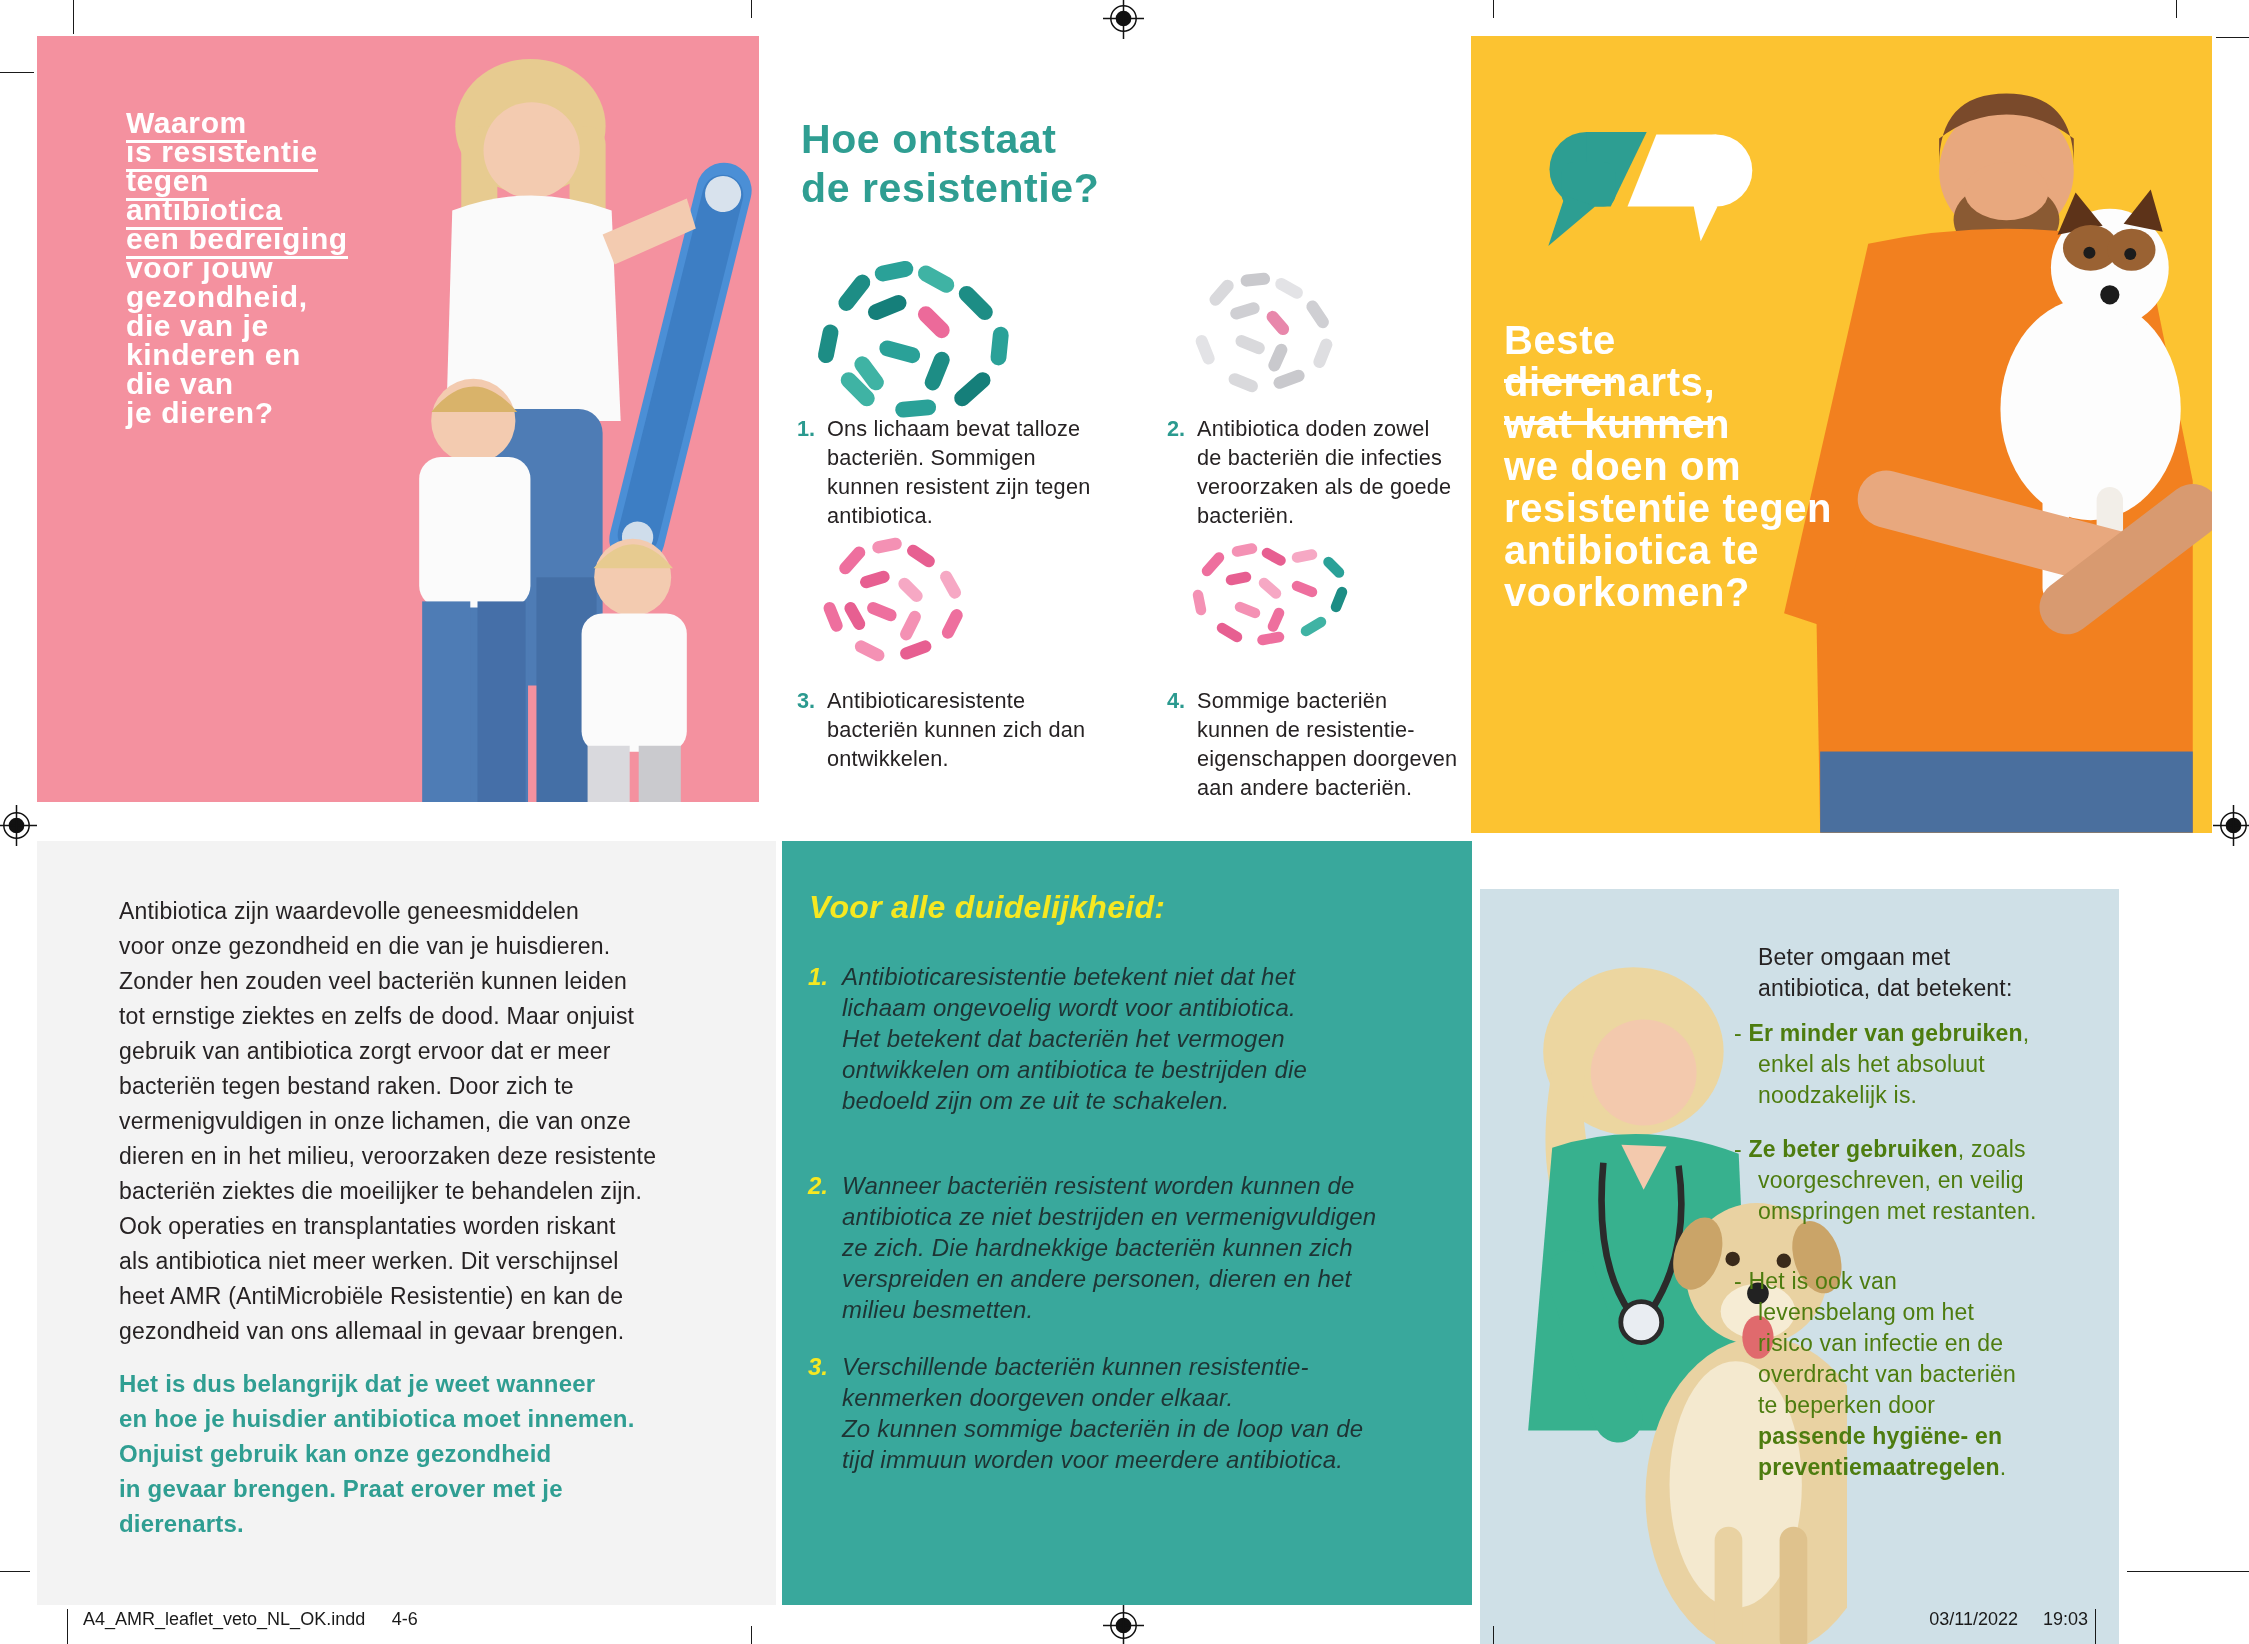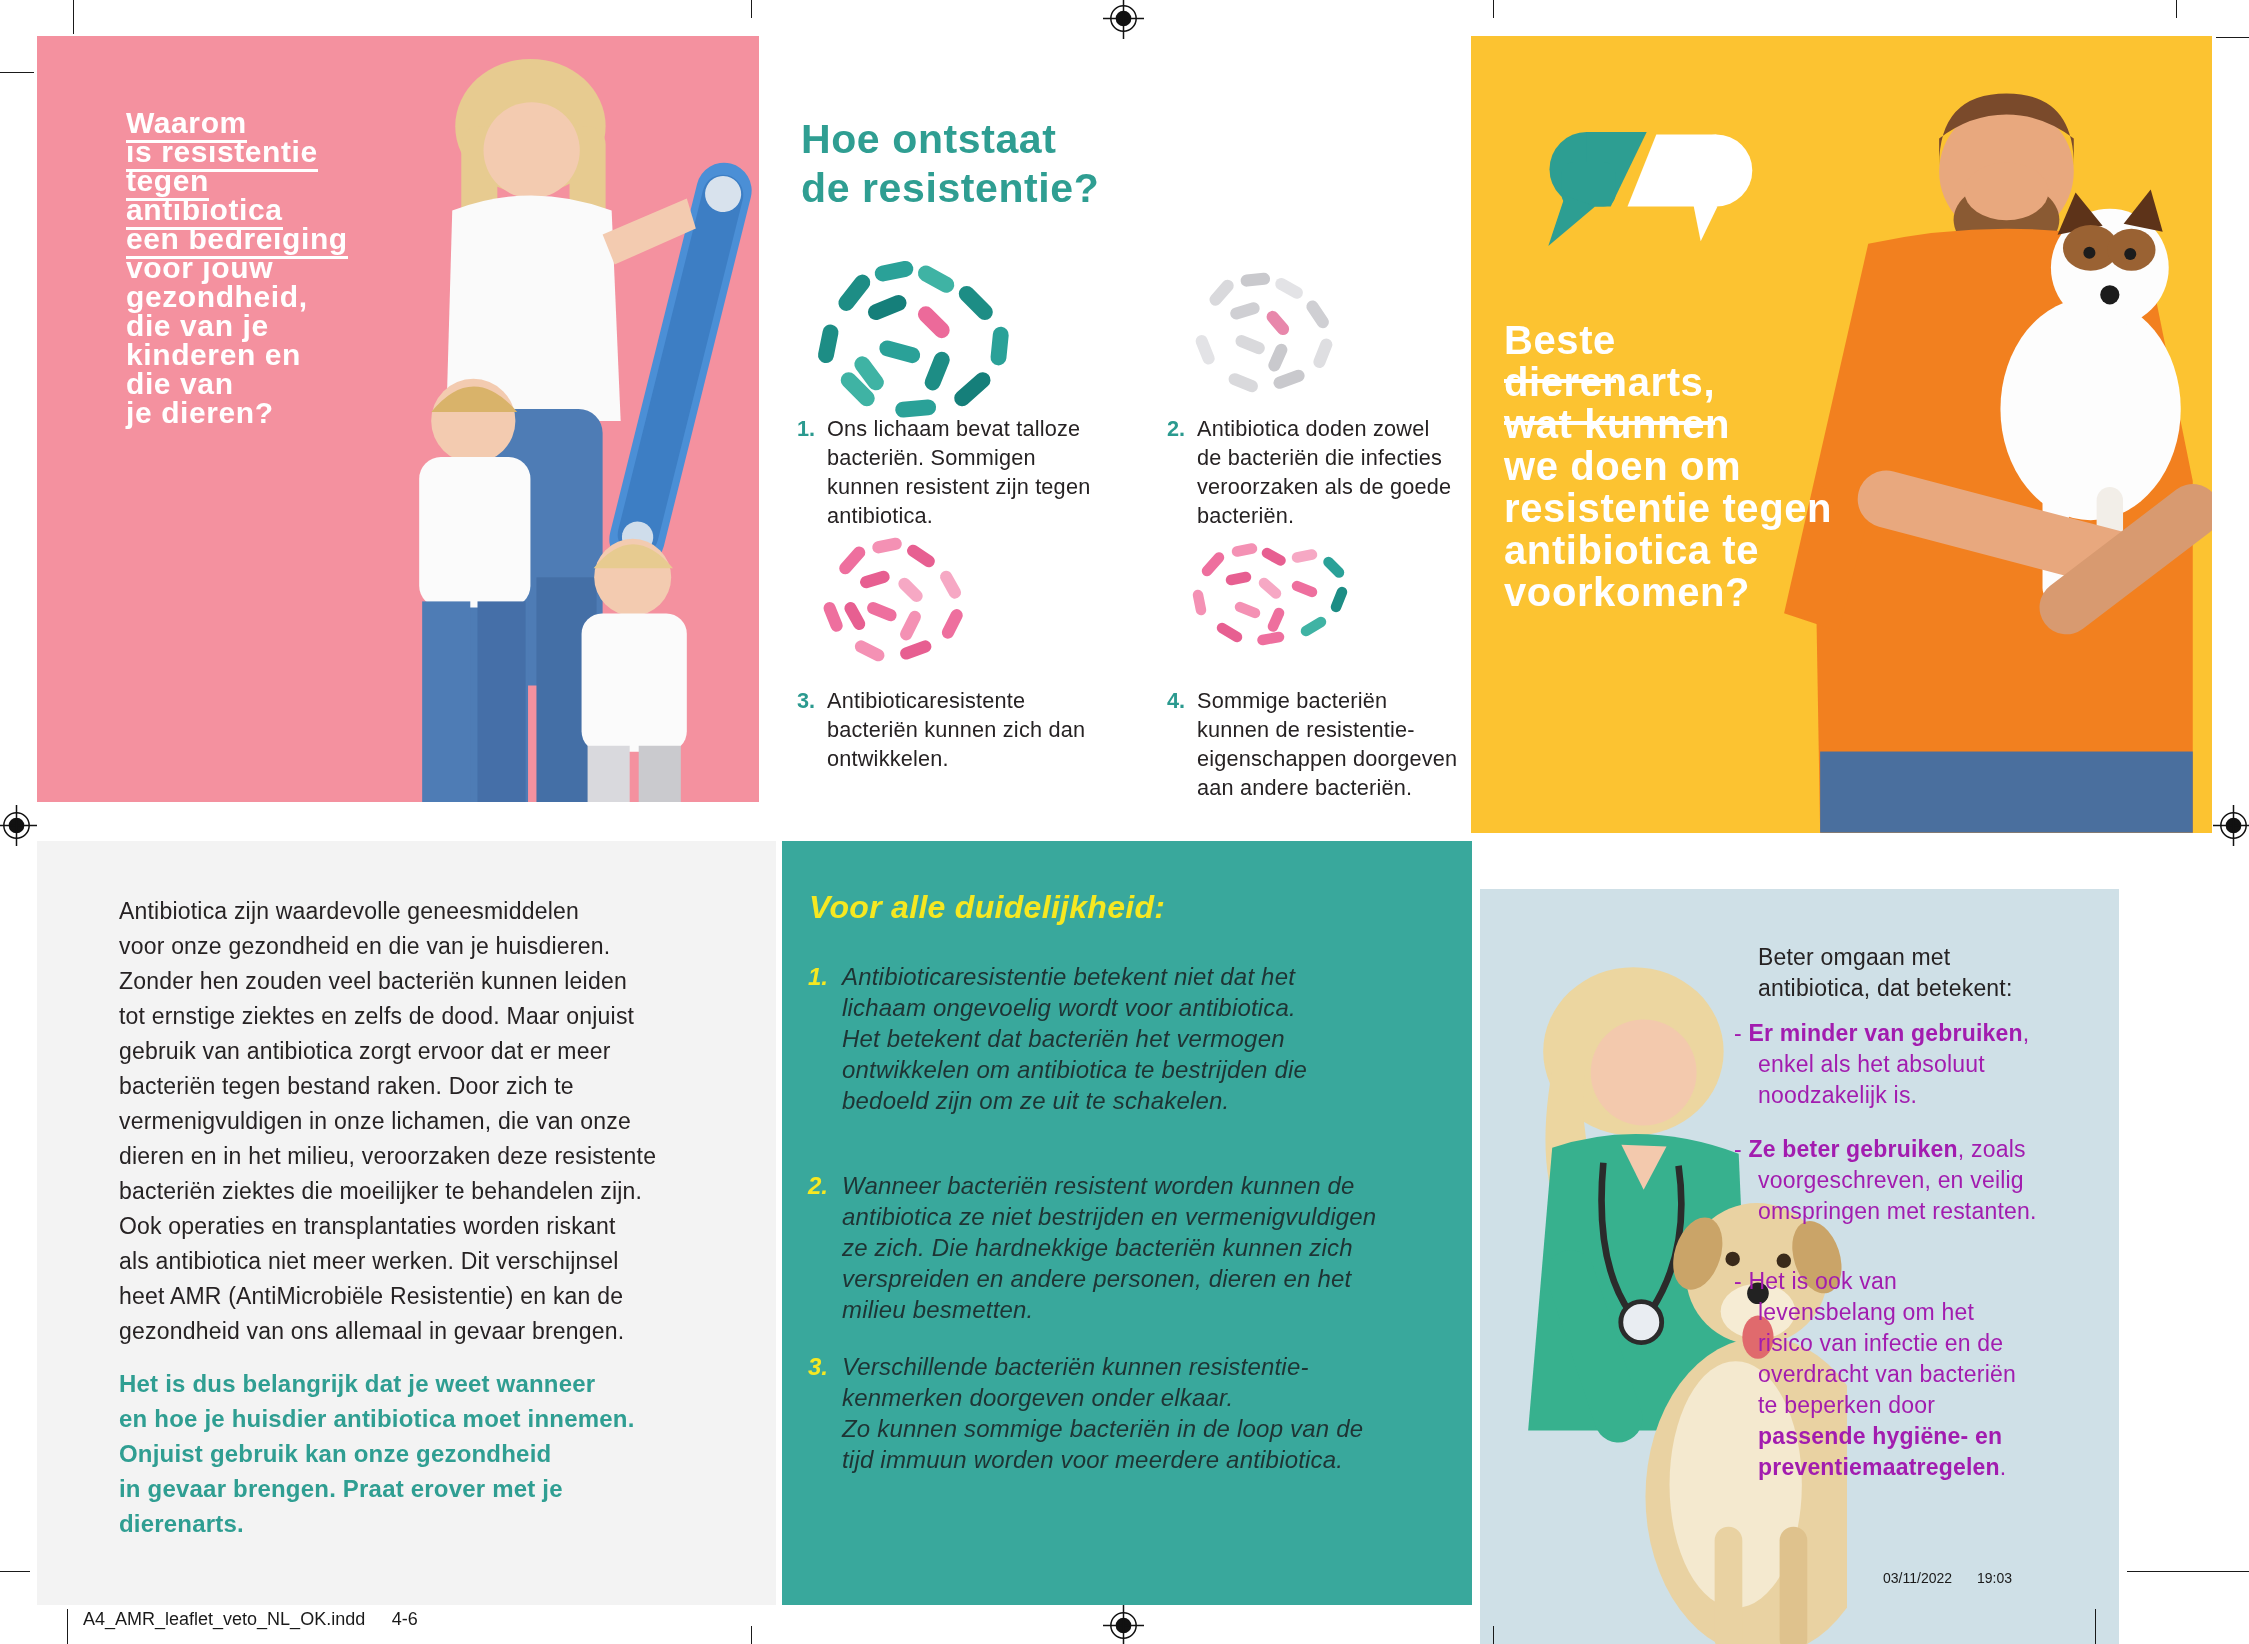--- a/index.html
+++ b/index.html
@@ -56,30 +56,30 @@
   .citem .num{font-weight:bold;color:#f6e821;font-size:24px;line-height:31px;width:34px;flex:0 0 34px;}
   .citem .txt{font-size:24px;line-height:31px;color:#1e3434;letter-spacing:0.2px;}
   .citem1{left:26px;top:120px;}
   .citem2{left:26px;top:329px;}
   .citem3{left:26px;top:510px;}
 
   
   .act-photo{left:0;top:0;z-index:1;}
   .act-intro{left:278px;top:53px;width:337px;font-size:23px;line-height:31px;
              color:#262223;letter-spacing:0.2px;z-index:2;}
-  .bullet{position:absolute;width:337px;font-size:23px;line-height:31px;color:#a21caf;
+  .bullet{position:absolute;width:337px;font-size:23px;line-height:31px;color:#4d7c0f;
           letter-spacing:0.2px;padding-left:24px;text-indent:-24px;z-index:2;}
   .bullet1{left:254px;top:129px;}
   .bullet2{left:254px;top:245px;}
   .bullet3{left:254px;top:377px;}
 
   
   .footer-left{left:83px;top:1609px;font-size:18px;color:#1a1a1a;}
   .footer-left .gap{display:inline-block;width:26.5px;}
-  .footer-right{left:1883px;top:1570px;width:205px;font-size:14px;color:#1a1a1a;text-align:left;}
+  .footer-right{left:1883px;top:1609px;width:205px;font-size:18px;color:#1a1a1a;text-align:right;}
   .footer-right .gap{display:inline-block;width:25px;}
 
   
   .mark{position:absolute;background:#1a1a1a;}
   .reg{position:absolute;}
 </style>
 </head>
 <body>
 
 <div class="stage">

